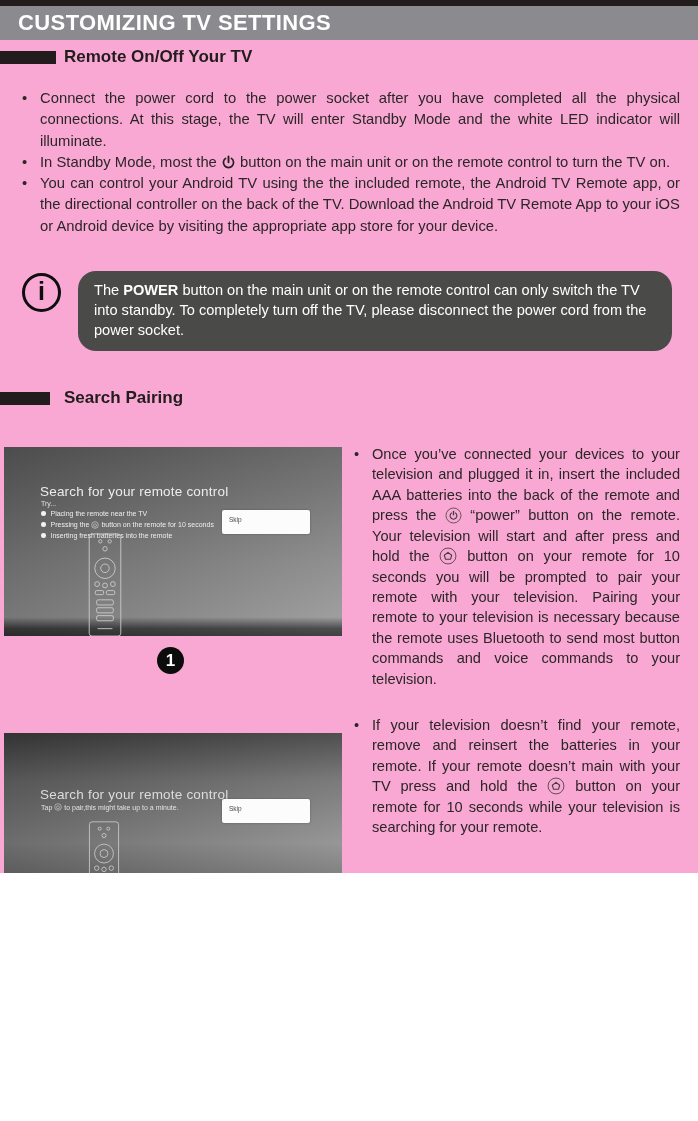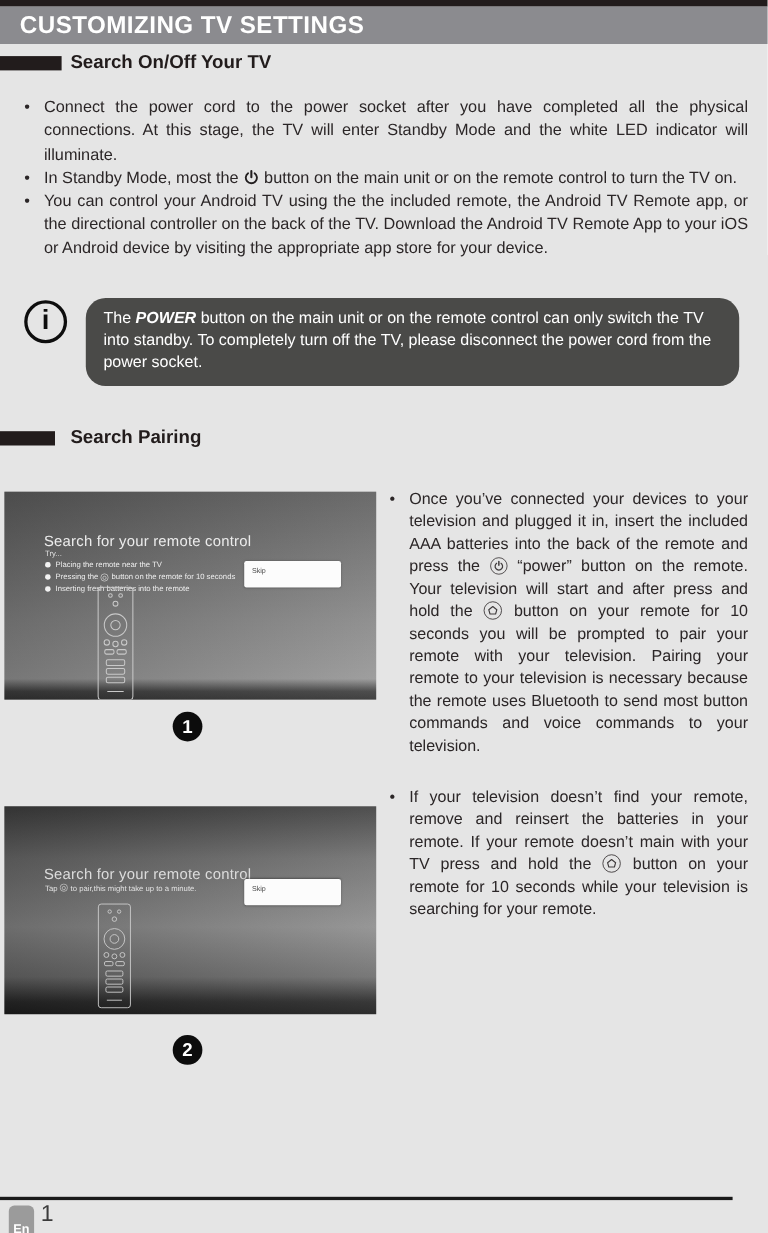--- a/index.html
+++ b/index.html
@@ -1,18 +1,18 @@
 <!DOCTYPE html>
 <html><head>
 <meta charset="utf-8">
 <style>
   * { margin:0; padding:0; box-sizing:border-box; }
   html,body { background:#ffffff; }
   body { font-family:"Liberation Sans", sans-serif; }
-  .page { position:relative; width:698px; height:1121px; background:#e5e5e5; color:#2b2627; overflow:hidden; }
+  .page { position:relative; width:698px; height:873px; background:#f9a8d4; color:#2b2627; overflow:hidden; }
 
   
   .top-strip { position:absolute; top:0; left:0; width:698px; height:6px; background:#221c1c; }
   .chapter-header { position:absolute; top:6px; left:0; width:698px; height:34px; background:#8b8b8f; display:flex; align-items:center; padding-left:18px; }
   .chapter-header h1 { color:#ffffff; font-size:22px; font-weight:bold; letter-spacing:.4px; }
 
   
   .section-heading { position:absolute; left:0; display:flex; align-items:center; }
   .section-heading .bar { height:13px; background:#221c1c; }
   .section-heading h2 { font-size:17px; font-weight:bold; color:#221c1c; }
@@ -30,21 +30,21 @@
   .pairing-bullets > li.step2 { margin-top:26px; }
   .pairing-bullets > li.step3 { margin-top:19px; }
 
   .inline-icon { vertical-align:-3px; }
   .inline-icon.circ { vertical-align:-4px; }
 
   
   .info-icon { position:absolute; top:273px; left:22px; width:39px; height:39px; border:3.5px solid #0e0e0e; border-radius:50%; display:flex; align-items:center; justify-content:center; }
   .info-icon span { font-weight:bold; font-size:25px; color:#0e0e0e; transform:translateY(-1px); }
   .note-box { position:absolute; top:271px; left:78px; width:594px; background:#4a4a48; border-radius:18px; padding:9px 18px 11px 16px; color:#ffffff; font-size:14.6px; line-height:1.38; }
-  .note-box b { font-weight:bold;font-style:italic; }
+  .note-box b { font-weight:bold; }
 
   
   .tv-screen { position:absolute; left:4px; width:338px; height:189px; overflow:hidden; }
   .screen1 { top:447px;
     background: linear-gradient(100deg, rgba(30,30,30,.28), rgba(255,255,255,.10)),
                 linear-gradient(to bottom, #5e5e5e 0%, #707070 28%, #868686 62%, #949494 90%, #3a3a3a 96%, #2c2c2c 100%);
   }
   .screen2 { top:733px;
     background: linear-gradient(100deg, rgba(25,25,25,.30), rgba(255,255,255,.10)),
                 linear-gradient(to bottom, #3e3e3e 0%, #6f6f6f 25%, #8d8d8d 58%, #6a6a6a 82%, #222222 94%, #151515 100%);
@@ -82,21 +82,21 @@
 <div class="page">
 
   <div class="top-strip"></div>
 
   <header class="chapter-header">
     <h1>CUSTOMIZING TV SETTINGS</h1>
   </header>
 
   <div class="section-heading sh-power">
     <span class="bar"></span>
-    <h2>Search On/Off Your TV</h2>
+    <h2>Remote On/Off Your TV</h2>
   </div>
 
   <ul class="bullets main-bullets">
     <li><span>Connect the power cord to the power socket after you have completed all the physical connections. At this stage, the TV will enter Standby Mode and the white LED indicator will illuminate.</span></li>
     <li><span>In Standby Mode, most the</span>
       <svg class="inline-icon" viewBox="0 0 24 24" width="15" height="15">
           <path d="M12 2.2v9.3" stroke="#231f20" stroke-width="3" stroke-linecap="round" fill="none"></path>
           <path d="M7.3 5.5a8.1 8.1 0 1 0 9.4 0" stroke="#231f20" stroke-width="2.7" stroke-linecap="round" fill="none"></path>
         </svg>
       <span>button on the main unit or on the remote control to turn the TV on.</span></li>

